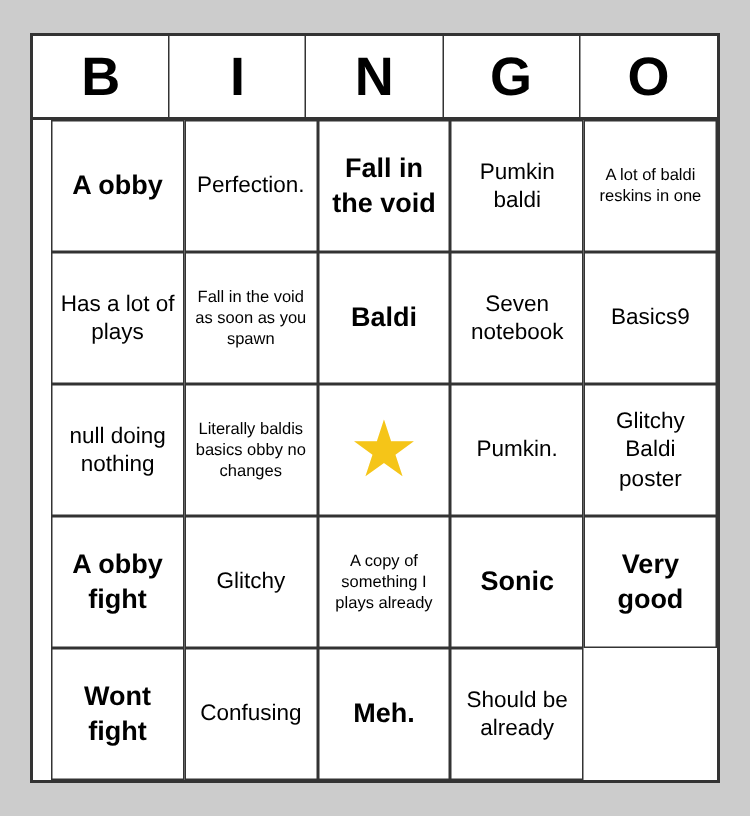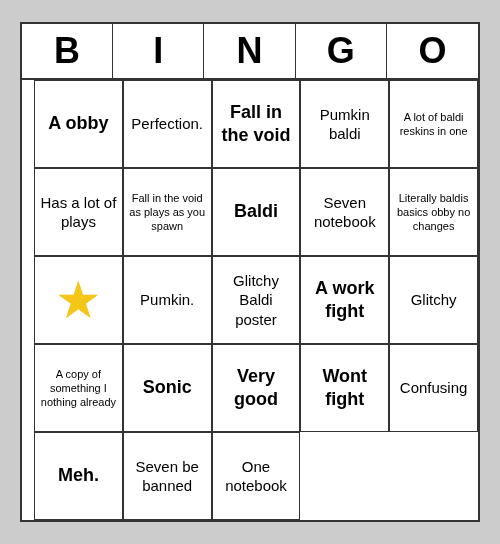--- a/index.html
+++ b/index.html
@@ -75,33 +75,34 @@
       <div class="bingo-header-cell">G</div>
       <div class="bingo-header-cell">O</div>
     </div>
   <div class="bingo-grid">
   <div class="bingo-cell large-text">A obby</div>
       <div class="bingo-cell medium-text">Perfection.</div>
       <div class="bingo-cell large-text">Fall in the void</div>
       <div class="bingo-cell medium-text">Pumkin baldi</div>
       <div class="bingo-cell small-text">A lot of baldi reskins in one</div>
       <div class="bingo-cell medium-text">Has a lot of plays</div>
-      <div class="bingo-cell small-text">Fall in the void as plays as you spawn</div>
+      <div class="bingo-cell small-text">Fall in the void as soon as you spawn</div>
       <div class="bingo-cell large-text">Baldi</div>
       <div class="bingo-cell medium-text">Seven notebook</div>
+      <div class="bingo-cell medium-text">Basics9</div>
+      <div class="bingo-cell medium-text">null doing nothing</div>
       <div class="bingo-cell small-text">Literally baldis basics obby no changes</div>
       <div class="bingo-cell">
         <span class="star">★</span>
       </div>
       <div class="bingo-cell medium-text">Pumkin.</div>
       <div class="bingo-cell medium-text">Glitchy Baldi poster</div>
-      <div class="bingo-cell large-text">A work fight</div>
+      <div class="bingo-cell large-text">A obby fight</div>
       <div class="bingo-cell medium-text">Glitchy</div>
-      <div class="bingo-cell small-text">A copy of something I nothing already</div>
+      <div class="bingo-cell small-text">A copy of something I plays already</div>
       <div class="bingo-cell large-text">Sonic</div>
       <div class="bingo-cell large-text">Very good</div>
       <div class="bingo-cell large-text">Wont fight</div>
       <div class="bingo-cell medium-text">Confusing</div>
       <div class="bingo-cell large-text">Meh.</div>
-      <div class="bingo-cell medium-text">Seven be banned</div>
-      <div class="bingo-cell medium-text">One notebook</div>
+      <div class="bingo-cell medium-text">Should be already</div>
     </div>
 </div>
 
 </body></html>

